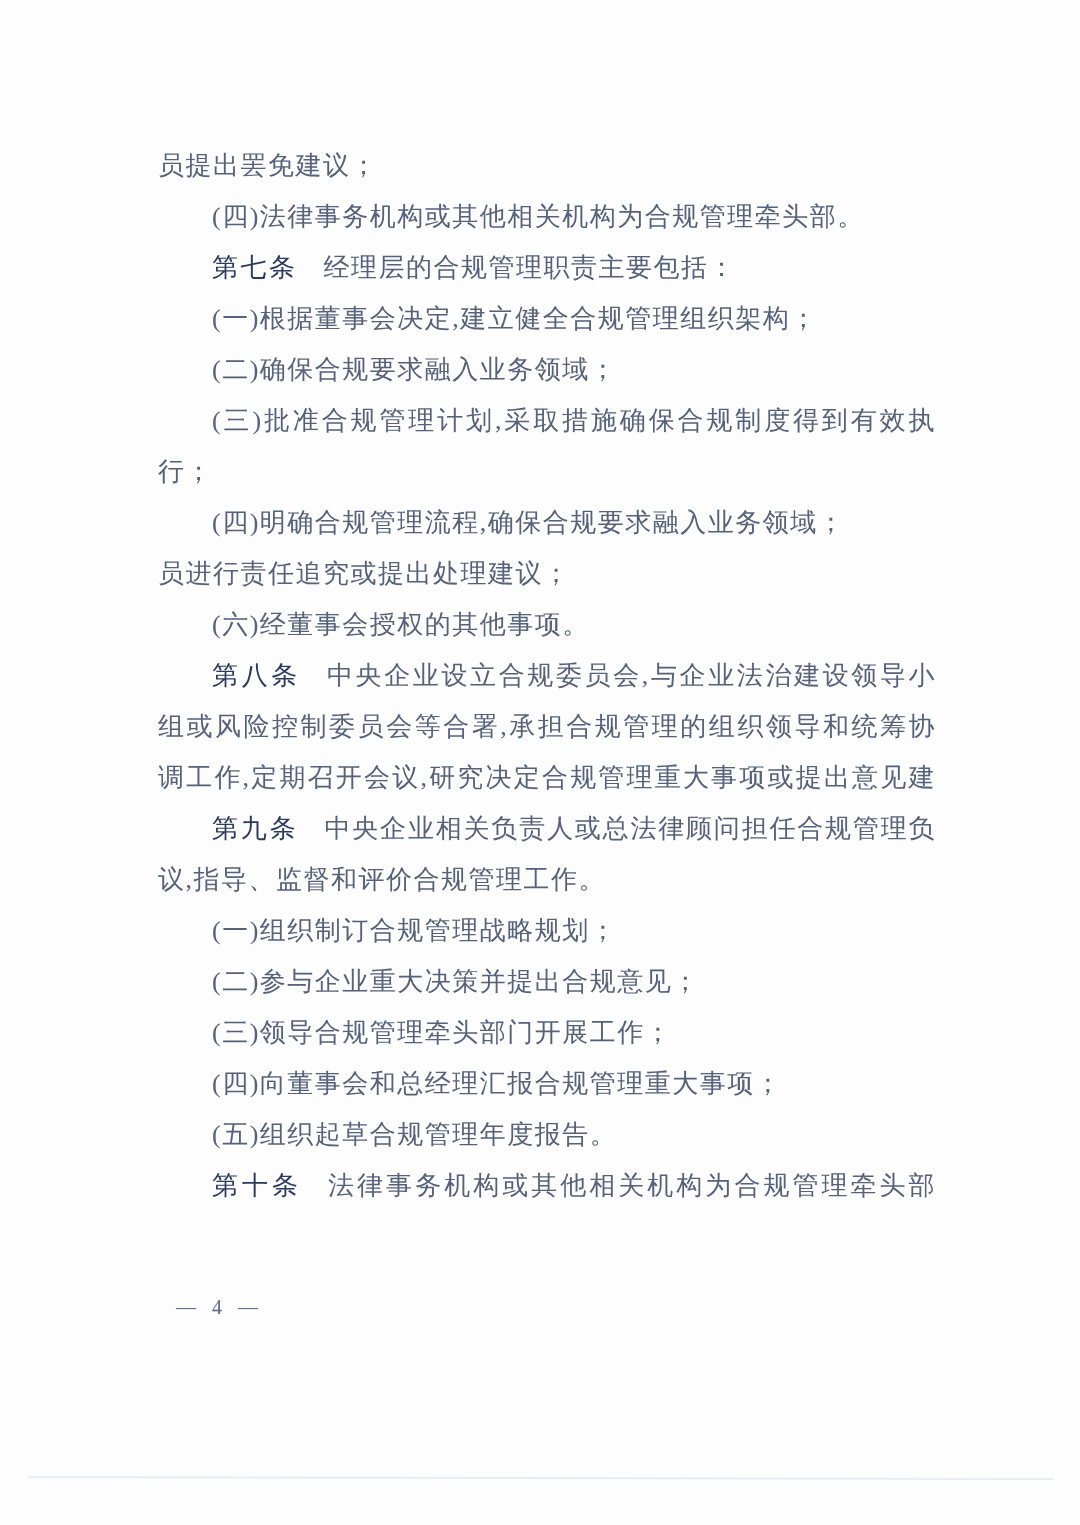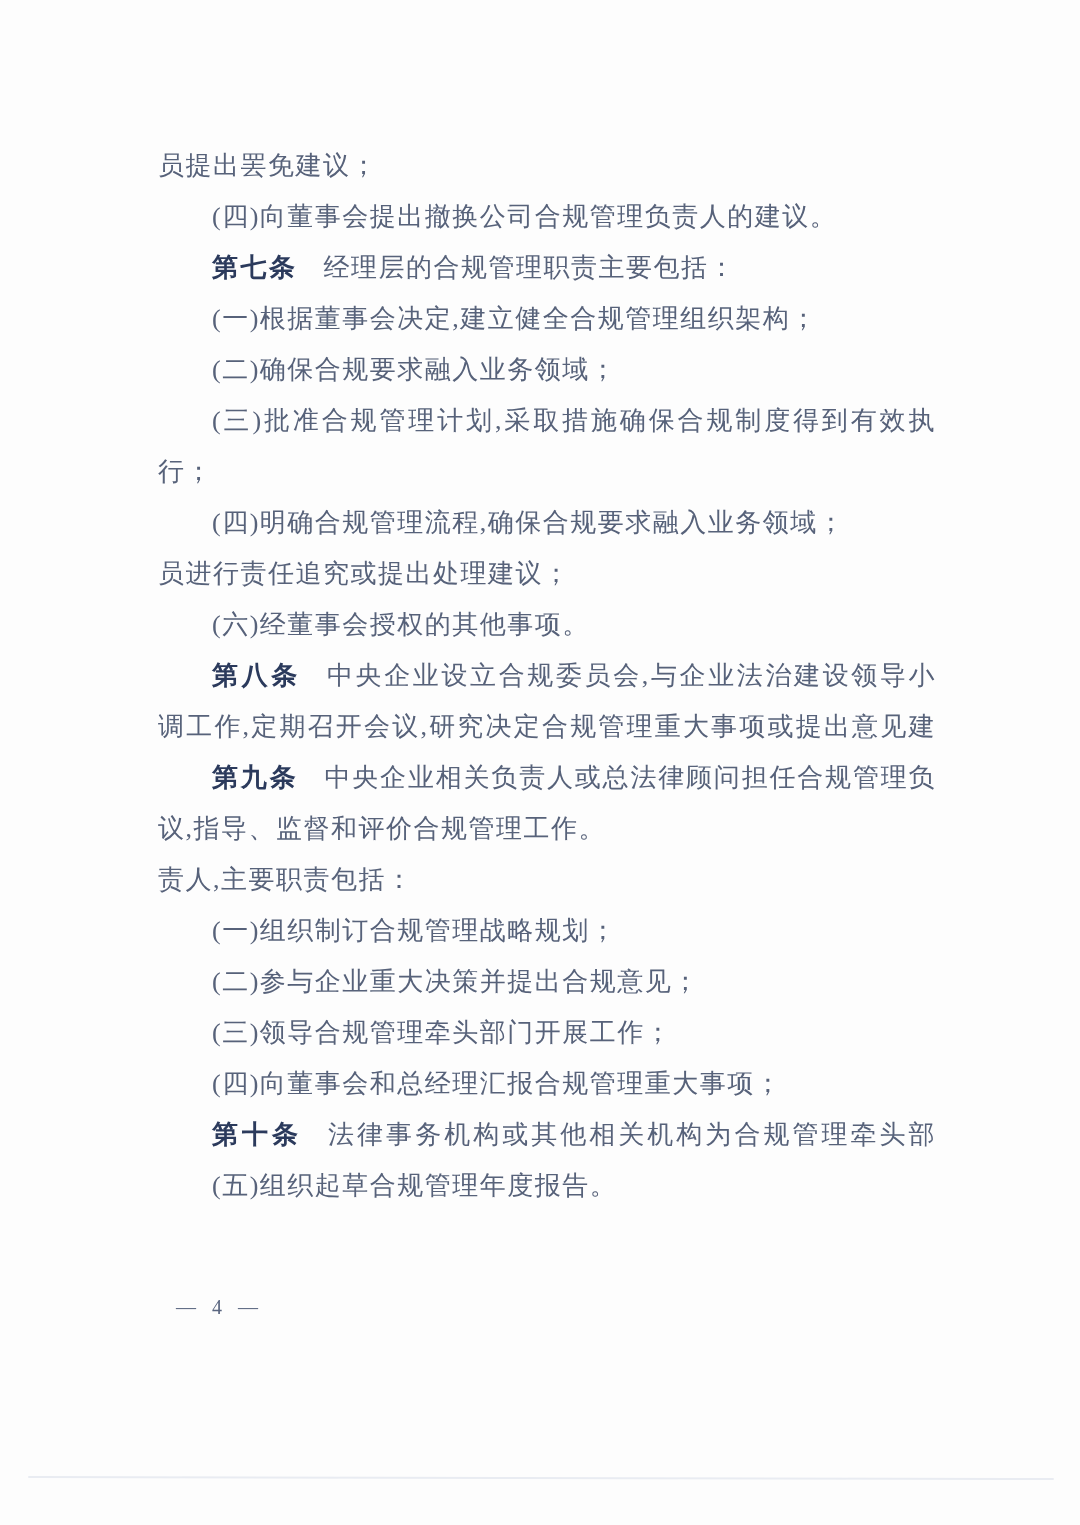--- a/index.html
+++ b/index.html
@@ -22,21 +22,21 @@
     position:absolute;
     left:158px;top:140px;width:778px;
     font-size:26px;line-height:51px;letter-spacing:1.5px;
     color:var(--body-text);
   }
   .line{height:51px;white-space:nowrap;}
   .line.full{white-space:normal;text-align:justify;text-align-last:justify;}
   .line.indent{padding-left:54px;}
   .term{
     font-family:"Liberation Sans","DejaVu Sans",sans-serif;
-    font-weight:700;
+    font-weight:400;
     color:var(--heading-text);
     letter-spacing:2.5px;
     margin-right:26px;
   }
   .page-number{
     position:absolute;left:176px;top:1294px;
     font-size:20px;line-height:26px;
     color:var(--pagenum-text);
     letter-spacing:1px;word-spacing:9px;
     white-space:nowrap;
@@ -47,36 +47,36 @@
     transform:rotate(0.12deg);
     border-radius:1px;
   }
 </style>
 </head>
 <body>
 
 <div class="page">
   <div class="doc-body" id="docBody">
       <div class="line"><span>员提出罢免建议；</span></div>
-      <div class="line indent"><span>(四)向董事会提出撤换公司合规管理负责人的建议。</span></div>
+      <div class="line indent"><span>(四)法律事务机构或其他相关机构为合规管理牵头部。</span></div>
       <div class="line indent"><span class="term">第七条</span><span>经理层的合规管理职责主要包括：</span></div>
       <div class="line indent"><span>(一)根据董事会决定,建立健全合规管理组织架构；</span></div>
       <div class="line indent"><span>(二)确保合规要求融入业务领域；</span></div>
       <div class="line indent full"><span>(三)批准合规管理计划,采取措施确保合规制度得到有效执</span></div>
       <div class="line"><span>行；</span></div>
       <div class="line indent"><span>(四)明确合规管理流程,确保合规要求融入业务领域；</span></div>
       <div class="line"><span>员进行责任追究或提出处理建议；</span></div>
       <div class="line indent"><span>(六)经董事会授权的其他事项。</span></div>
       <div class="line indent full"><span class="term">第八条</span><span>中央企业设立合规委员会,与企业法治建设领导小</span></div>
+      <div class="line full"><span>组或风险控制委员会等合署,承担合规管理的组织领导和统筹协</span></div>
       <div class="line full"><span>调工作,定期召开会议,研究决定合规管理重大事项或提出意见建</span></div>
       <div class="line indent full"><span class="term">第九条</span><span>中央企业相关负责人或总法律顾问担任合规管理负</span></div>
       <div class="line"><span>议,指导、监督和评价合规管理工作。</span></div>
-      <div class="line"><span>责人,主要职责包括：</span></div>
       <div class="line indent"><span>(一)组织制订合规管理战略规划；</span></div>
       <div class="line indent"><span>(二)参与企业重大决策并提出合规意见；</span></div>
       <div class="line indent"><span>(三)领导合规管理牵头部门开展工作；</span></div>
       <div class="line indent"><span>(四)向董事会和总经理汇报合规管理重大事项；</span></div>
+      <div class="line indent"><span>(五)组织起草合规管理年度报告。</span></div>
       <div class="line indent full"><span class="term">第十条</span><span>法律事务机构或其他相关机构为合规管理牵头部</span></div>
-      <div class="line indent"><span>(五)组织起草合规管理年度报告。</span></div>
     </div>
   <div class="page-number">— 4 —</div>
   <div class="scan-line"></div>
 </div>
 
 </body></html>

